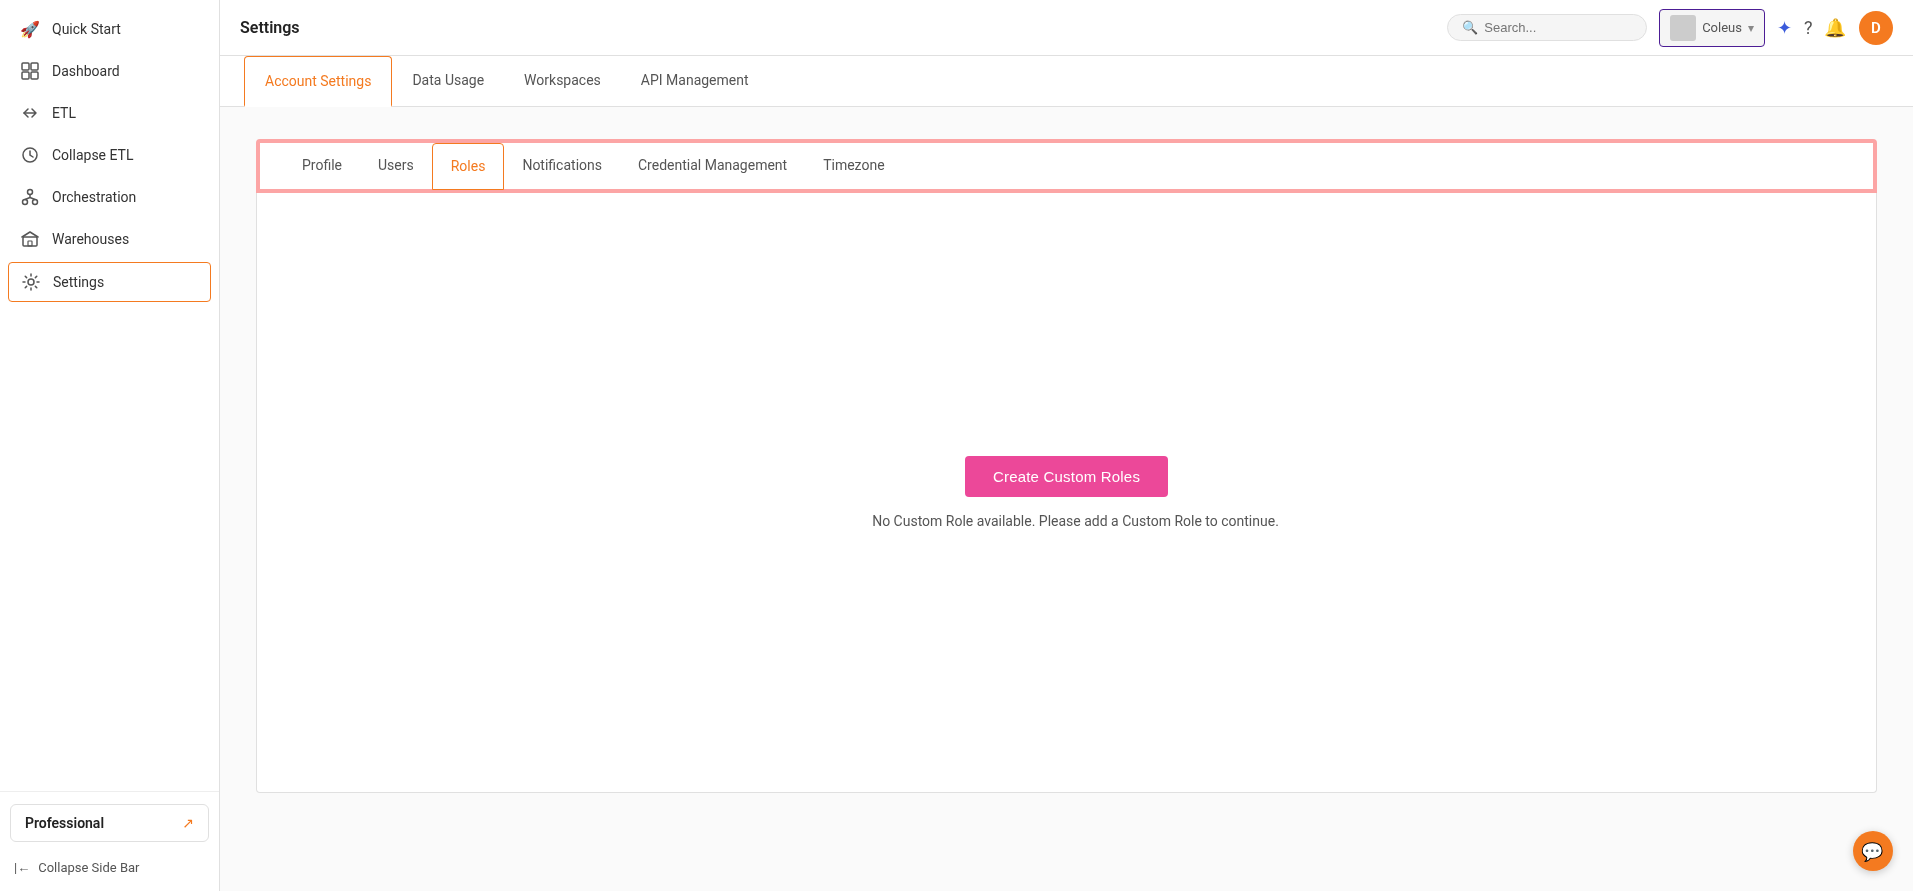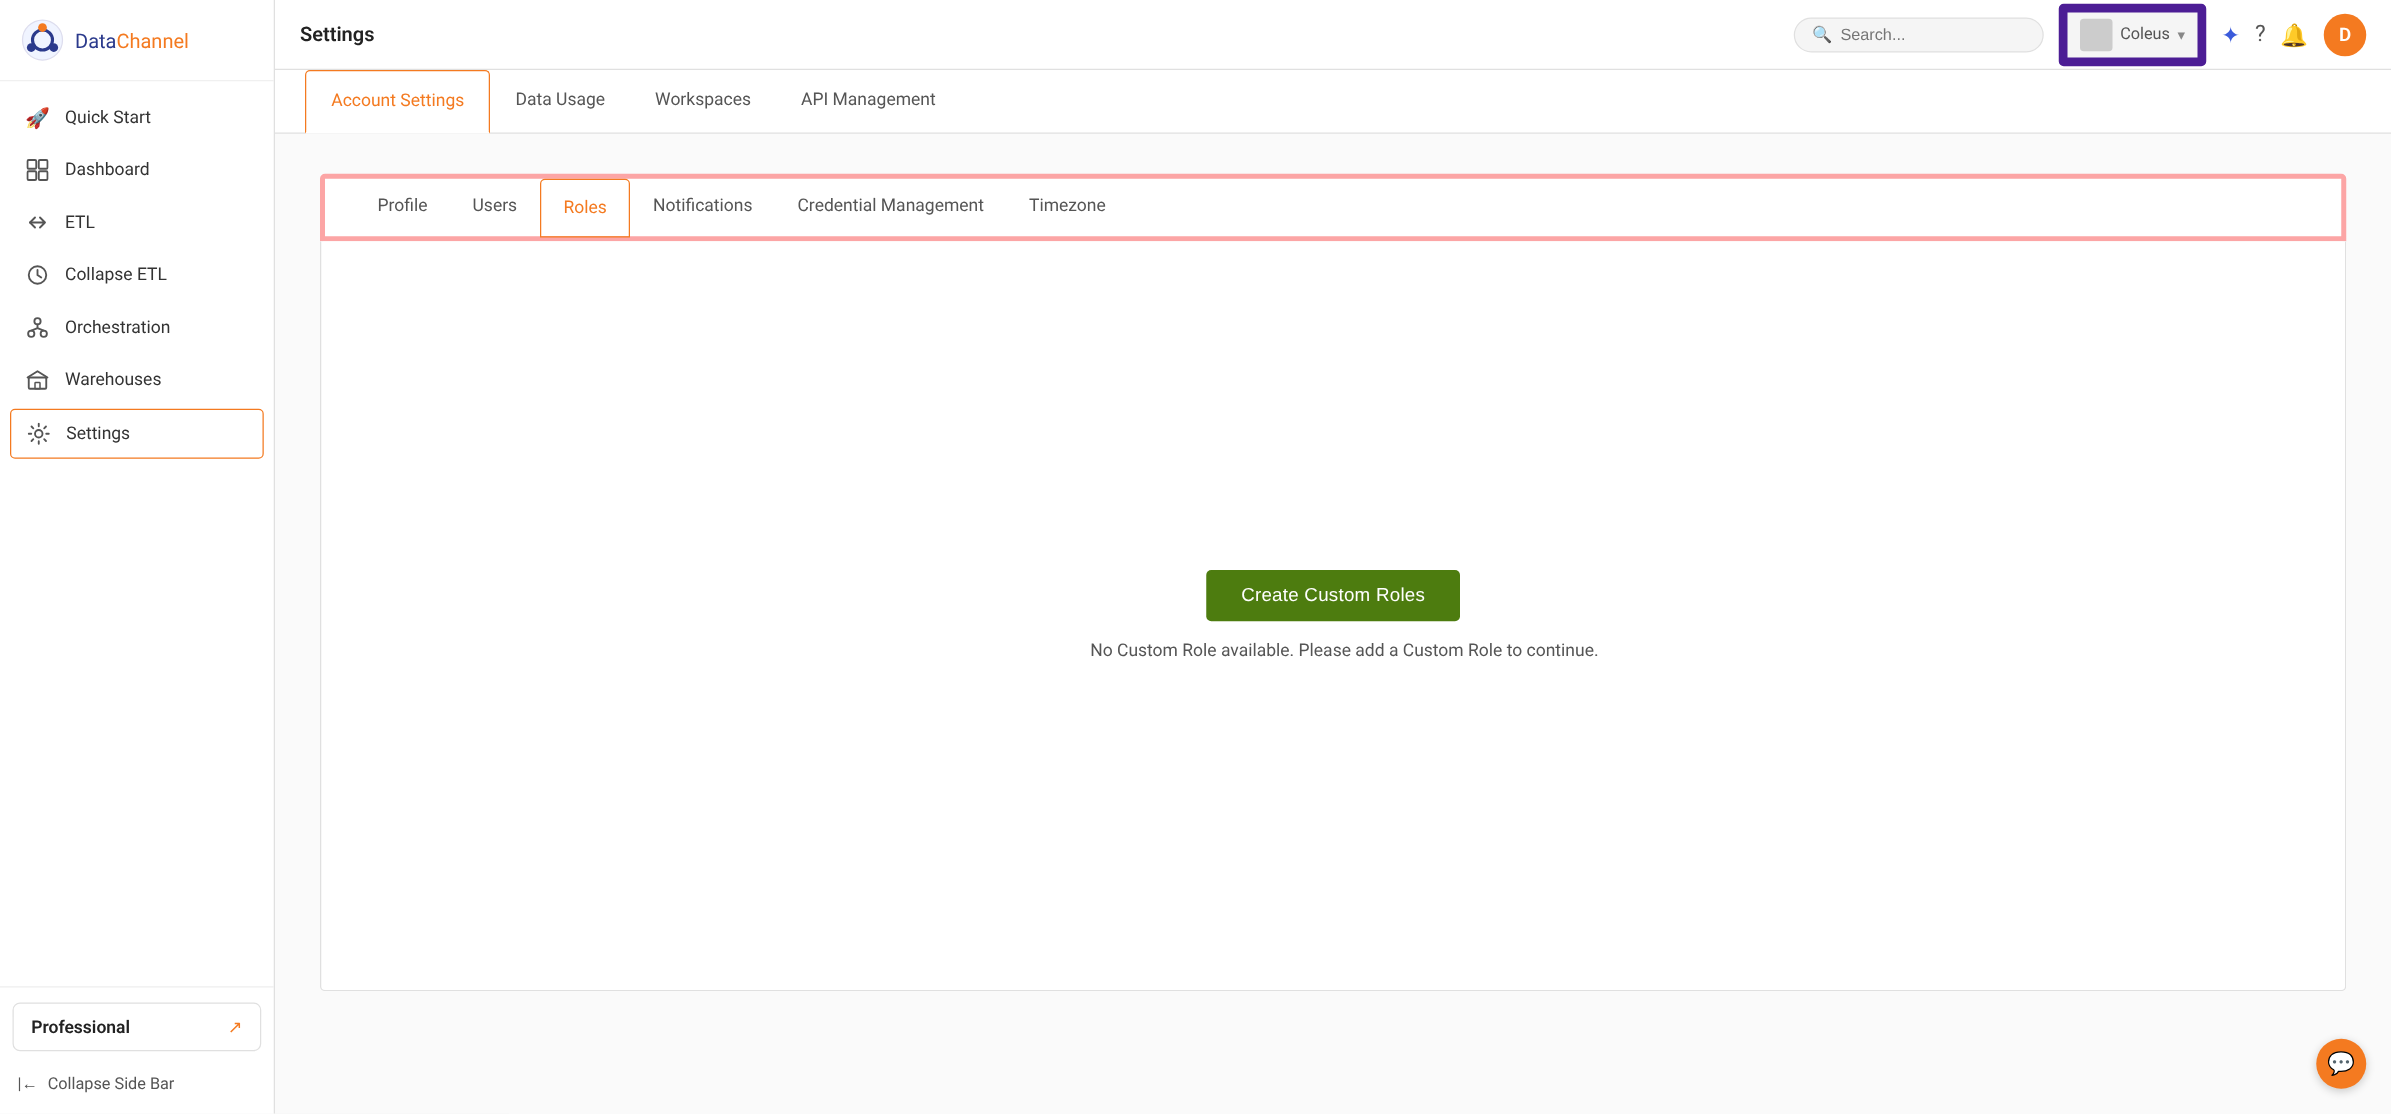--- a/index.html
+++ b/index.html
@@ -158,21 +158,21 @@
       width: 100%;
     }
 
     .search-icon-char { color: #999; font-size: 13px; }
 
     .user-dropdown {
       display: flex;
       align-items: center;
       gap: 6px;
       background: #f5f5f5;
-      border: 7px solid #4c1d95;
+      border: 1px solid #4c1d95;
       border-radius: 4px;
       padding: 5px 10px;
       cursor: pointer;
     }
 
     .user-avatar-small {
       width: 26px;
       height: 26px;
       background: #ccc;
       border-radius: 3px;
@@ -279,21 +279,21 @@
       border-radius: 0 0 4px 4px;
       min-height: 600px;
       display: flex;
       flex-direction: column;
       align-items: center;
       justify-content: center;
       padding: 40px;
     }
 
     .create-roles-btn {
-      background: #4d7c0f;
+      background: #ec4899;
       color: #fff;
       border: none;
       border-radius: 4px;
       padding: 12px 28px;
       font-size: 15px;
       font-weight: 500;
       cursor: pointer;
       margin-bottom: 16px;
       letter-spacing: 0.2px;
     }
@@ -325,32 +325,20 @@
     
     .sparkle-icon {
       font-size: 18px;
       color: #3b5bdb;
     }
   </style>
 </head>
 <body>
 
 <div class="sidebar">
-  <div class="sidebar-logo">
-    <svg class="logo-icon" viewBox="0 0 36 36" fill="none" xmlns="http://www.w3.org/2000/svg">
-      <circle cx="18" cy="18" r="16" fill="#f0f4ff" stroke="#dde" stroke-width="1"></circle>
-      <circle cx="18" cy="18" r="8" fill="none" stroke="#2b3a8c" stroke-width="2.5"></circle>
-      <circle cx="18" cy="8" r="3.5" fill="#f47a20"></circle>
-      <circle cx="27" cy="24" r="3.5" fill="#2b3a8c"></circle>
-      <circle cx="9" cy="24" r="3.5" fill="#2b3a8c"></circle>
-    </svg>
-    <span>
-      <span class="logo-data">Data</span><span class="logo-channel">Channel</span>
-    </span>
-  </div>
 
   <nav class="sidebar-nav">
     <div class="nav-item">
       <span class="nav-icon">🚀</span>
       <span>Quick Start</span>
     </div>
     <div class="nav-item">
       <span class="nav-icon">
         <svg width="18" height="18" viewBox="0 0 18 18" fill="none">
             <rect x="1" y="1" width="7" height="7" rx="1" stroke="#555" stroke-width="1.5"></rect>

